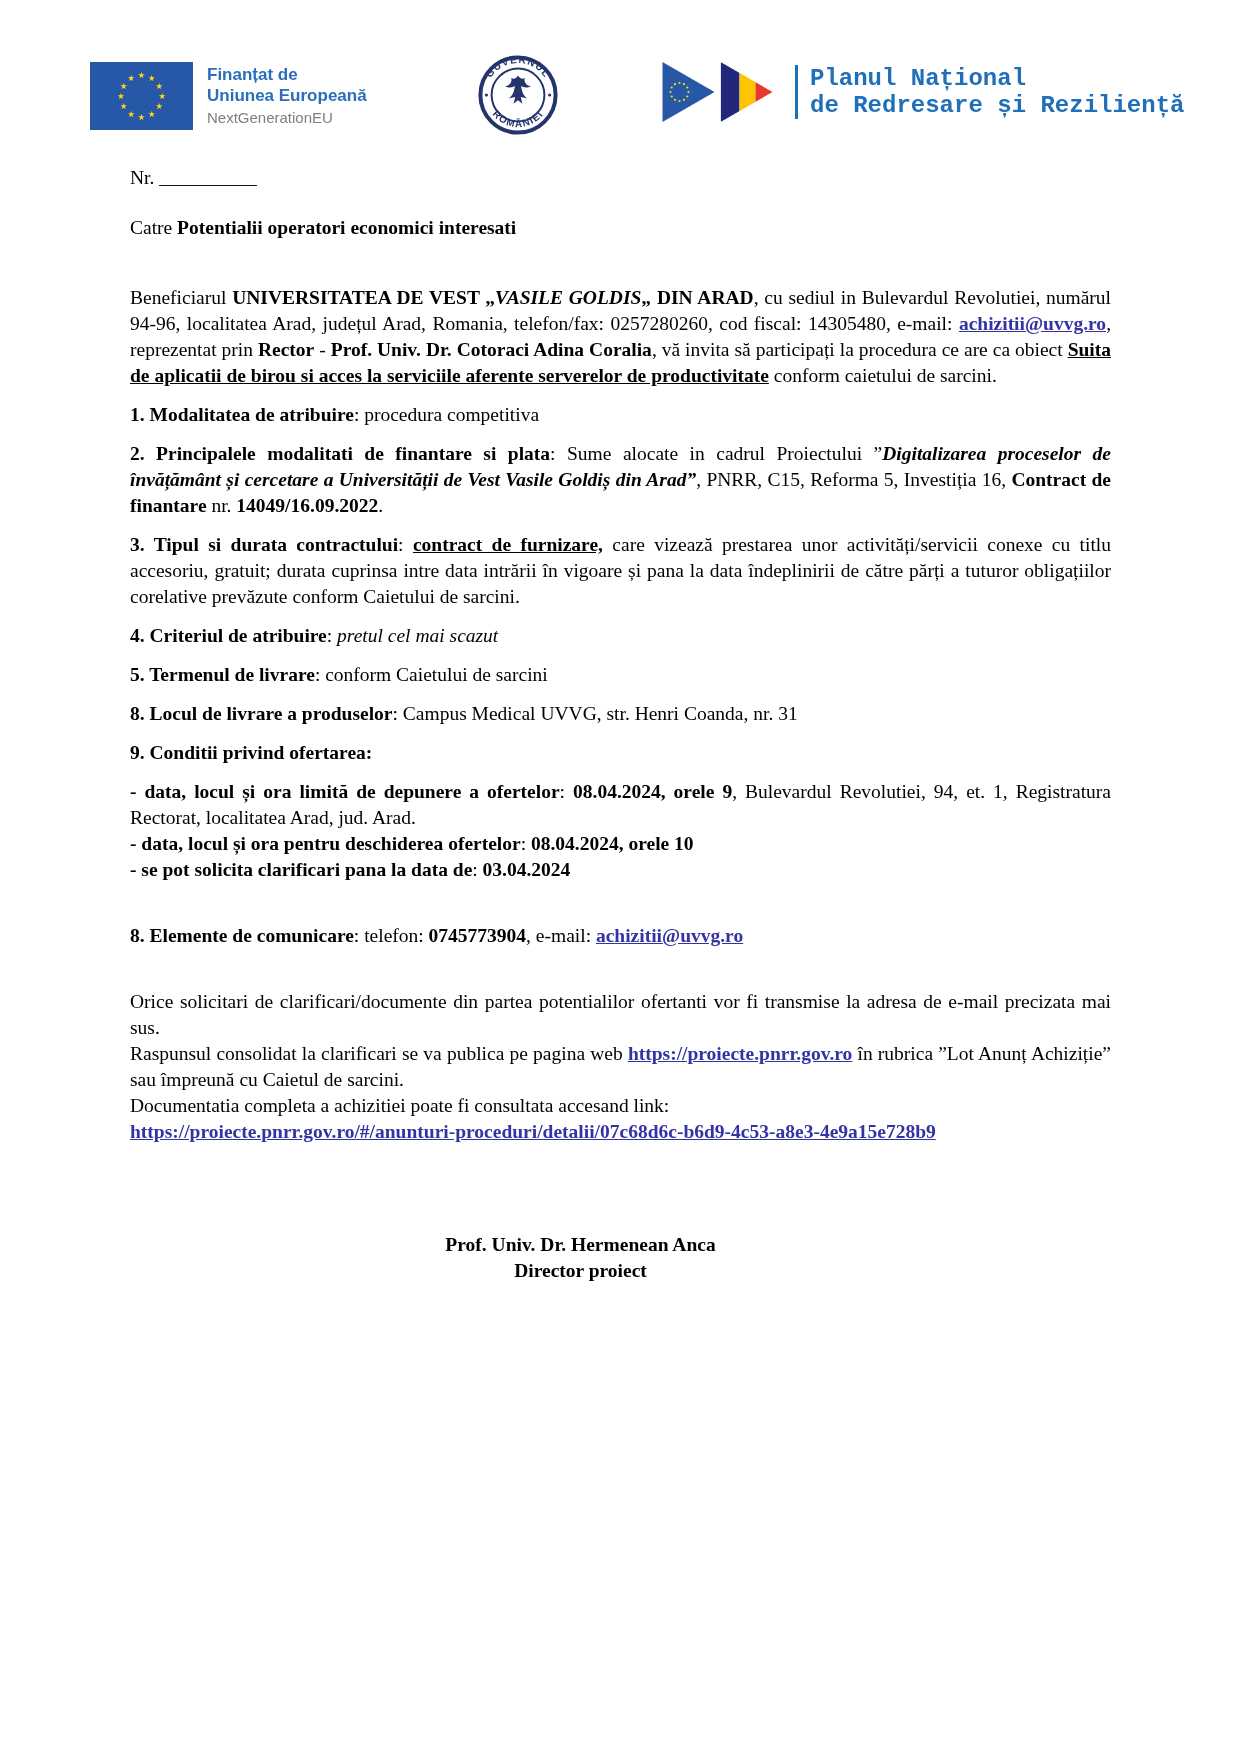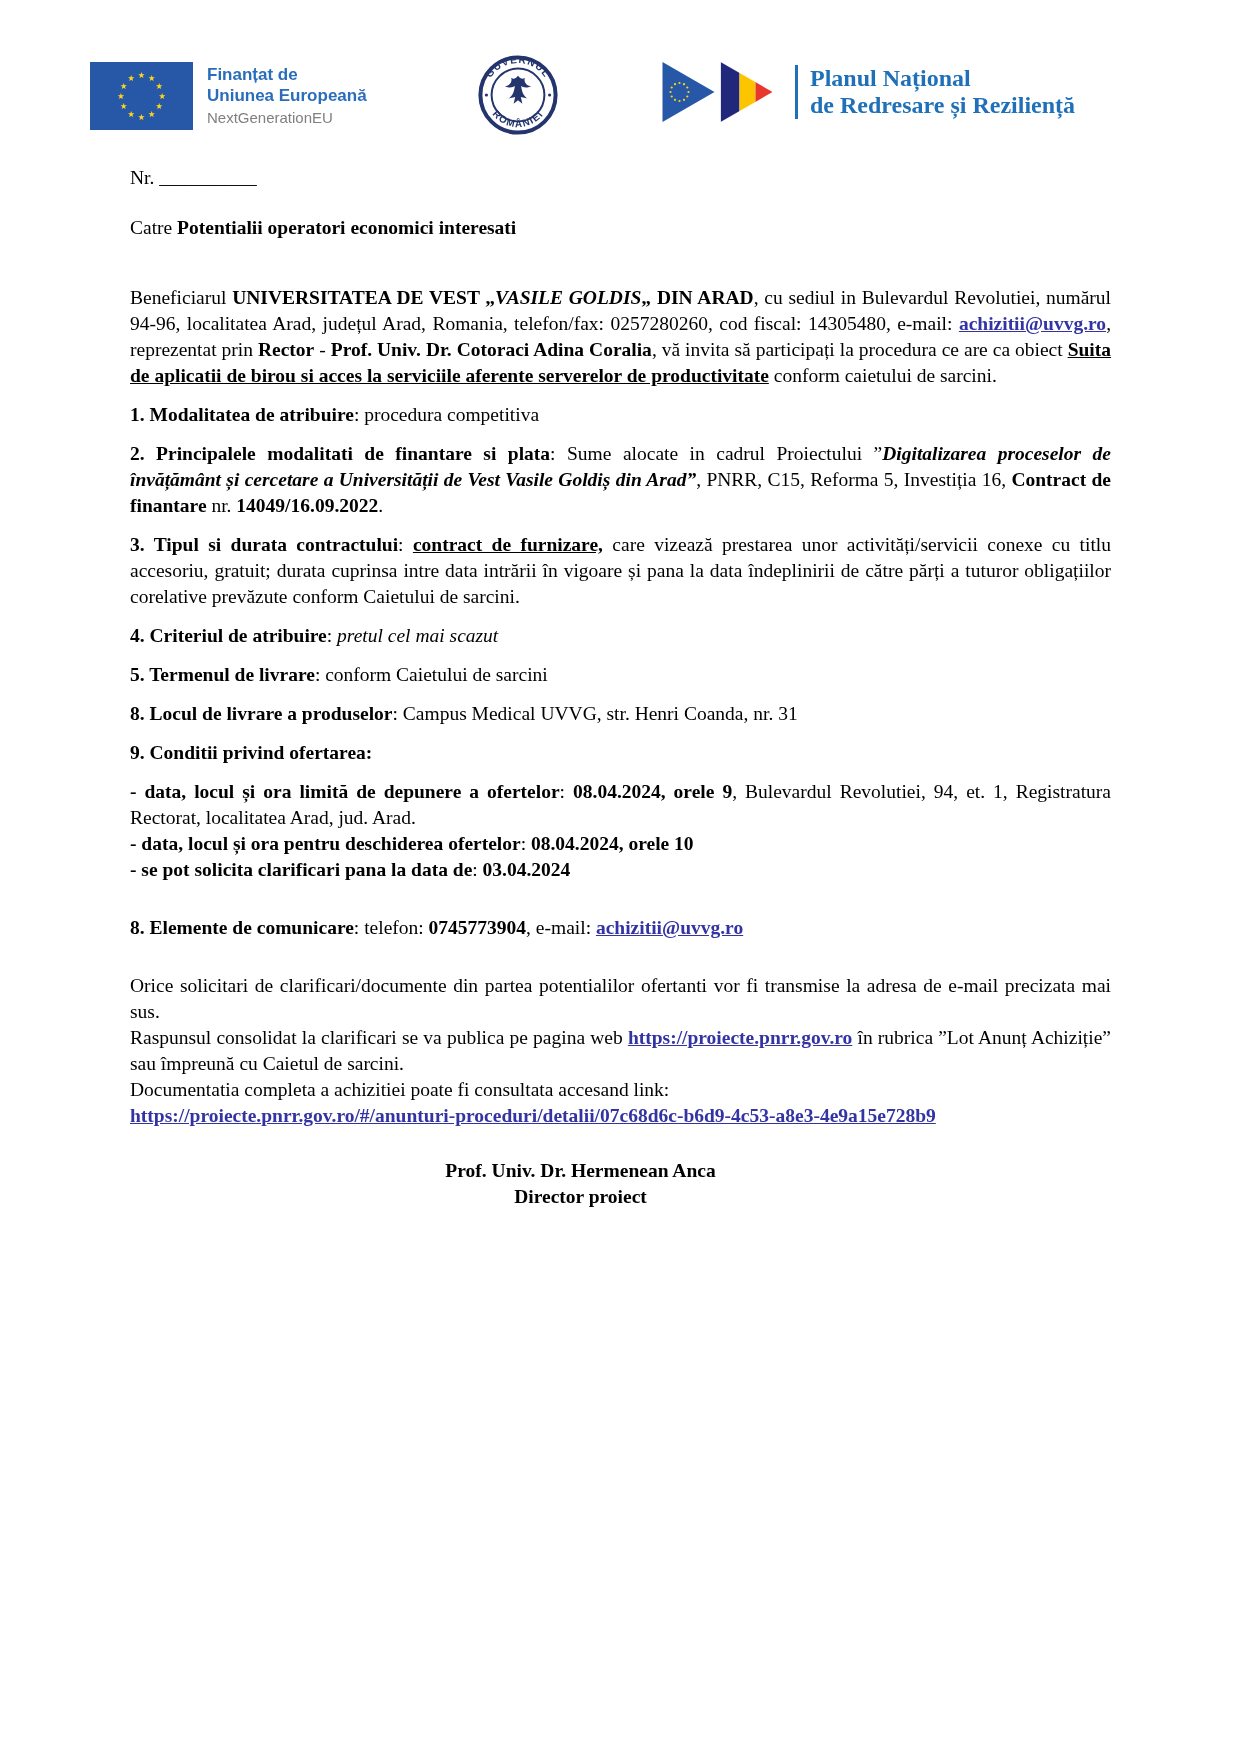--- a/index.html
+++ b/index.html
@@ -14,37 +14,37 @@
     font-family:"Liberation Serif", serif;color:#000;overflow:hidden;
   }
   
   .hdr{position:absolute;top:0;left:0;width:100%;height:150px;}
   .logo-eu{position:absolute;left:90px;top:62px;display:flex;gap:14px;align-items:flex-start;}
   .logo-eu .txt{font-family:"Liberation Sans",sans-serif;padding-top:2px;}
   .eu-b{color:var(--eu-text);font-weight:bold;font-size:17px;line-height:21px;}
   .eu-g{color:var(--gray);font-size:15px;line-height:21px;margin-top:1px;}
   .logo-seal{position:absolute;left:478px;top:55px;}
   .logo-pnrr{position:absolute;left:660px;top:60px;display:flex;align-items:center;}
-  .pnrr-txt{font-family:Liberation Serif, serif;color:var(--pnrr-blue);
+  .pnrr-txt{font-family:Liberation Mono, monospace;color:var(--pnrr-blue);
     font-weight:bold;font-size:24px;line-height:27px;padding-left:12px;
     border-left:3px solid var(--pnrr-blue);margin-left:10px;}
   
   .doc{position:absolute;top:165px;left:130px;width:981px;font-size:19.5px;line-height:26px;}
   .para{margin:0 0 13px 0;}
   .just{text-align:justify;}
   .nr-line{margin-bottom:24px;}
   .catre{margin-bottom:44px;}
   .title{font-weight:bold;text-align:center;margin-right:80px;margin-bottom:40px;}
-  .gap-lg{margin-top:32px;}
+  .gap-lg{margin-top:40px;}
   .tight p{margin:0;}
   .b{font-weight:bold;}
   .i{font-style:italic;}
   .u{text-decoration:underline;}
   a.lnk{color:var(--link);font-weight:bold;text-decoration:underline;cursor:pointer;}
-  .sig{margin-top:29px;text-align:center;margin-right:80px;font-weight:bold;}
+  .sig{margin-top:87px;text-align:center;margin-right:80px;font-weight:bold;}
 </style>
 </head>
 <body>
 
 <div class="page">
 
   <div class="hdr">
 
     <div class="logo-eu">
       <svg width="103" height="68" viewBox="0 0 100 66">

